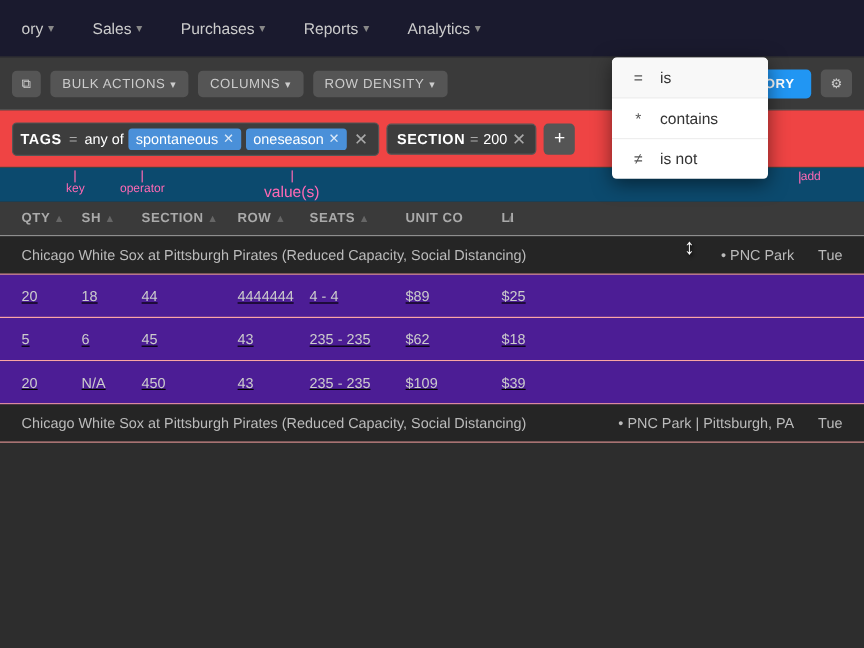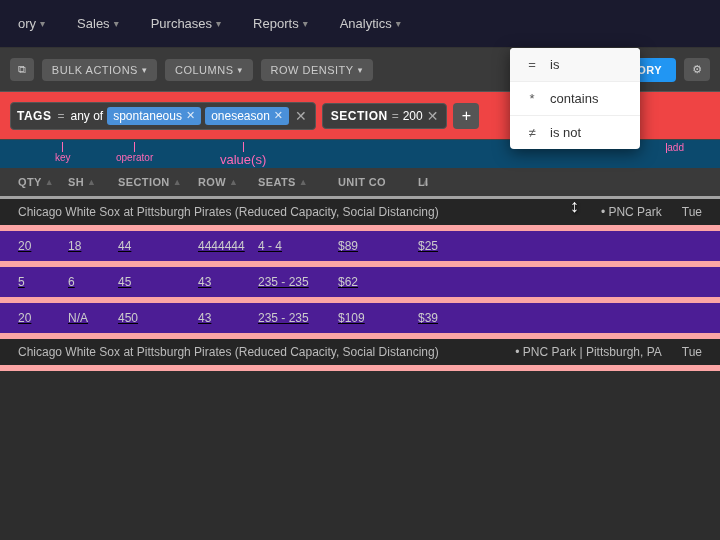--- a/index.html
+++ b/index.html
@@ -171,41 +171,41 @@
 
     
     .table-container {
       overflow: hidden;
       background: #2a2a2a;
     }
     .table-header {
       display: flex;
       align-items: center;
       background: #3a3a3a;
-      border-bottom: 3px solid #a3a3a3;
+      border-bottom: 1px solid #a3a3a3;
       padding: 0 8px;
     }
     .th {
       color: #aaa;
       font-size: 11px;
       font-weight: bold;
       text-transform: uppercase;
       padding: 8px 10px;
       letter-spacing: 0.4px;
       white-space: nowrap;
       cursor: pointer;
       display: flex;
       align-items: center;
       gap: 3px;
     }
     .th .sort-icon { font-size: 9px; color: #666; }
     .table-row {
       display: flex;
       align-items: center;
-      border-bottom: 6px solid #fca5a5;
+      border-bottom: 1px solid #fca5a5;
       padding: 0 8px;
       min-height: 36px;
     }
     .table-row.event-row {
       background: #252525;
       min-height: 32px;
     }
     .table-row.data-row {
       background: #4c1d95;
       text-decoration: underline;
@@ -349,21 +349,21 @@
   </button>
 </div>
 
 <div style="position:relative; height: 28px; background: #0c4a6e; padding: 0 10px;">
 
   <div style="position:absolute; left: 55px; top: 2px; display:flex; flex-direction:column; align-items:center;">
     <div style="width:1px; height:10px; background:#ff69b4;"></div>
     <span style="color:#ff69b4; font-size:10px;">key</span>
   </div>
 
-  <div style="position:absolute; left: 100px; top: 2px; display:flex; flex-direction:column; align-items:center;margin-left:16px;">
+  <div style="position:absolute; left: 100px; top: 2px; display:flex; flex-direction:column; align-items:center;">
     <div style="width:1px; height:10px; background:#ff69b4;"></div>
     <span style="color:#ff69b4; font-size:10px;">operator</span>
   </div>
 
   <div style="position:absolute; left: 220px; top: 2px; display:flex; flex-direction:column; align-items:center;">
     <div style="width:1px; height:10px; background:#ff69b4;"></div>
     <span style="color:#ff69b4; font-size:13px;">value(s)</span>
   </div>
 
   <div style="position:absolute; right: 36px; top: 2px; display:flex; flex-direction:row; align-items:center;">
@@ -425,20 +425,21 @@
     <div class="td col-unit">$89</div>
     <div class="td col-rest">$25</div>
   </div>
   <div class="table-row data-row">
     <div class="td col-qty">5</div>
     <div class="td col-sh">6</div>
     <div class="td col-section">45</div>
     <div class="td col-row">43</div>
     <div class="td col-seats">235 - 235</div>
     <div class="td col-unit">$62</div>
+    <div class="td col-rest">$18</div>
   </div>
   <div class="table-row data-row">
     <div class="td col-qty">20</div>
     <div class="td col-sh">N/A</div>
     <div class="td col-section">450</div>
     <div class="td col-row">43</div>
     <div class="td col-seats">235 - 235</div>
     <div class="td col-unit">$109</div>
     <div class="td col-rest">$39</div>
   </div>

